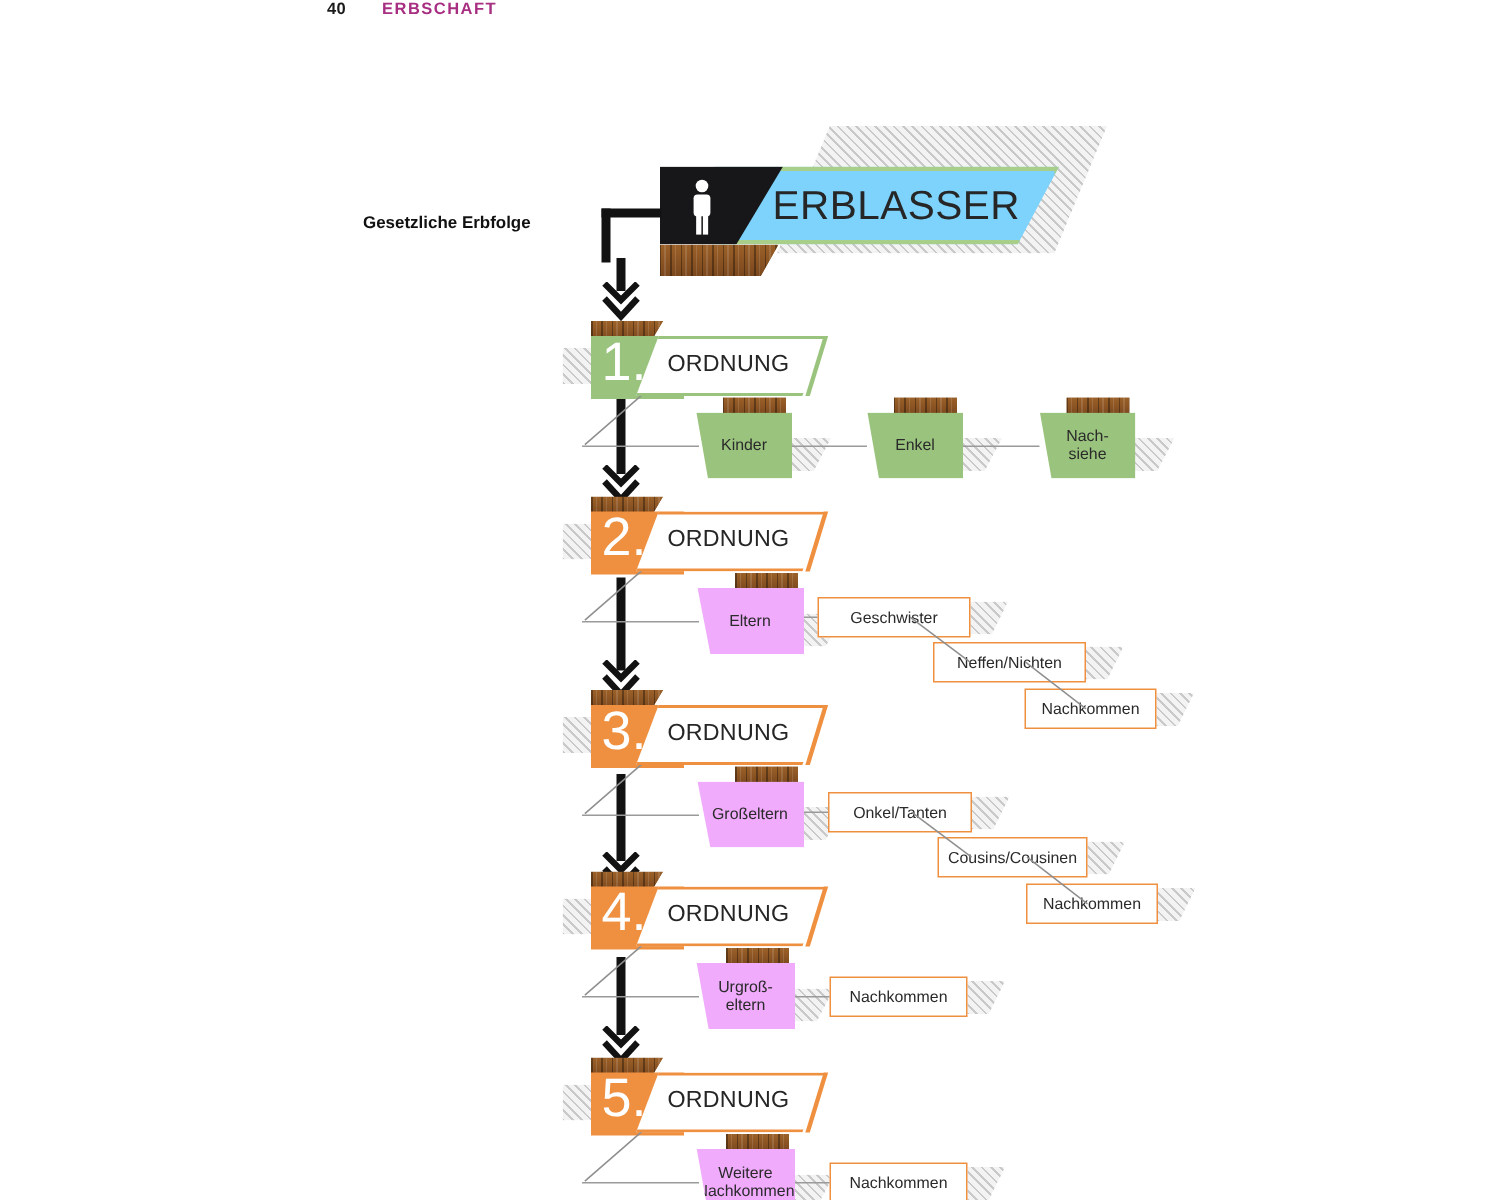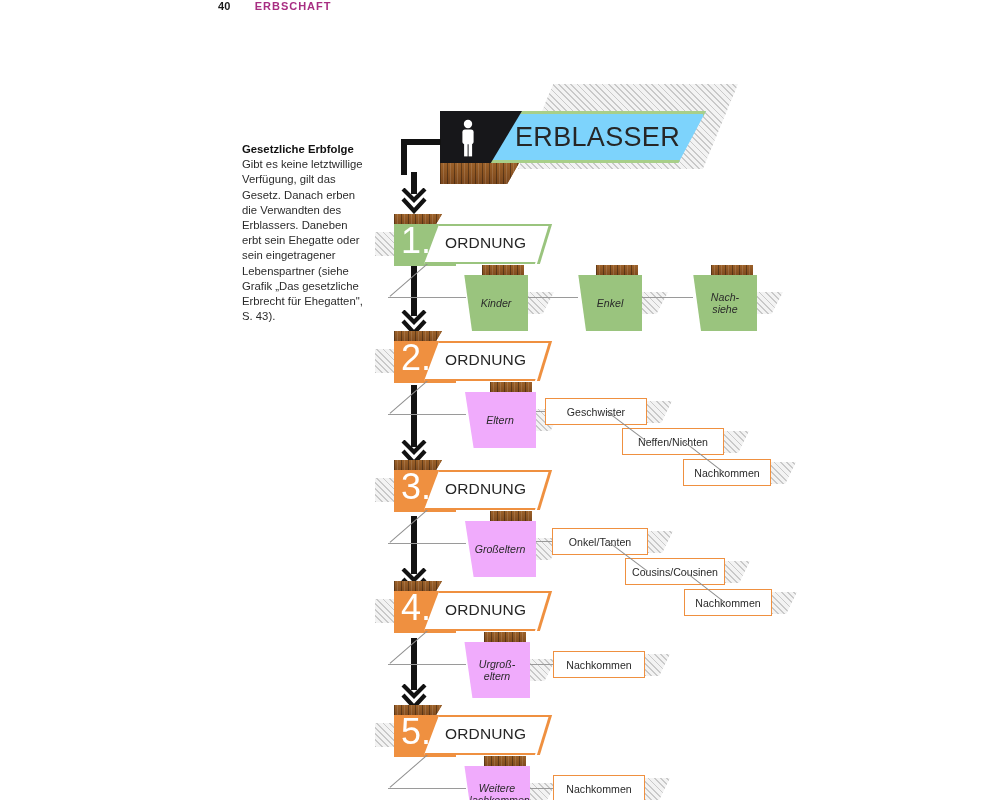--- a/index.html
+++ b/index.html
@@ -122,21 +122,21 @@
   .ord-bar-r { position: absolute; top: 10px; width: 2.5px; height: 40px; z-index: 2; }
   .ord-label {
     position: absolute; left: 70px; top: 20px;
     font-size: 15.5px; color: #262626; z-index: 4; letter-spacing: .01em;
   }
 
   
   .drop { position: absolute; background: #8e8e8e; height: 1px; transform-origin: 0 0; }
 
   
-  .folder { position: absolute; height: 56px; font-style: italic; }
+  .folder { position: absolute; height: 44px; }
   .folder-shadow {
     position: absolute; right: -26px; top: 17px;
     width: 34px; height: 22px;
     clip-path: polygon(0% 0%, 100% 0%, 66% 100%, 0% 100%);
   }
   .folder-tab {
     position: absolute; top: -10px;
     width: 42px; height: 12px;
     clip-path: polygon(0% 0%, 100% 0%, 100% 100%, 0% 100%);
   }
@@ -171,21 +171,20 @@
 
 <div id="page">
 
   <div class="runhead">
     <span class="pg">40</span>
     <span class="sec">ERBSCHAFT</span>
   </div>
 
   <div class="sidebar">
     <span class="lead">Gesetzliche Erbfolge</span>
-    <span>Gibt es keine letztwillige Verfügung, gilt das Gesetz. Danach erben die Verwandten des Erblassers. Daneben erbt sein Ehegatte oder sein eingetragener Lebenspartner (siehe Grafik „Das gesetzliche Erbrecht für Ehegatten", S. 43).</span>
   </div>
 
   <div id="erblasser">
     <div id="erb-shadow" class="hatch"></div>
     <div id="erb-wood" class="wood"></div>
     <div id="erb-banner">
       <span id="erb-label">ERBLASSER</span>
     </div>
     <div id="erb-black"></div>
     <svg id="erb-person" viewBox="0 0 22 38">

